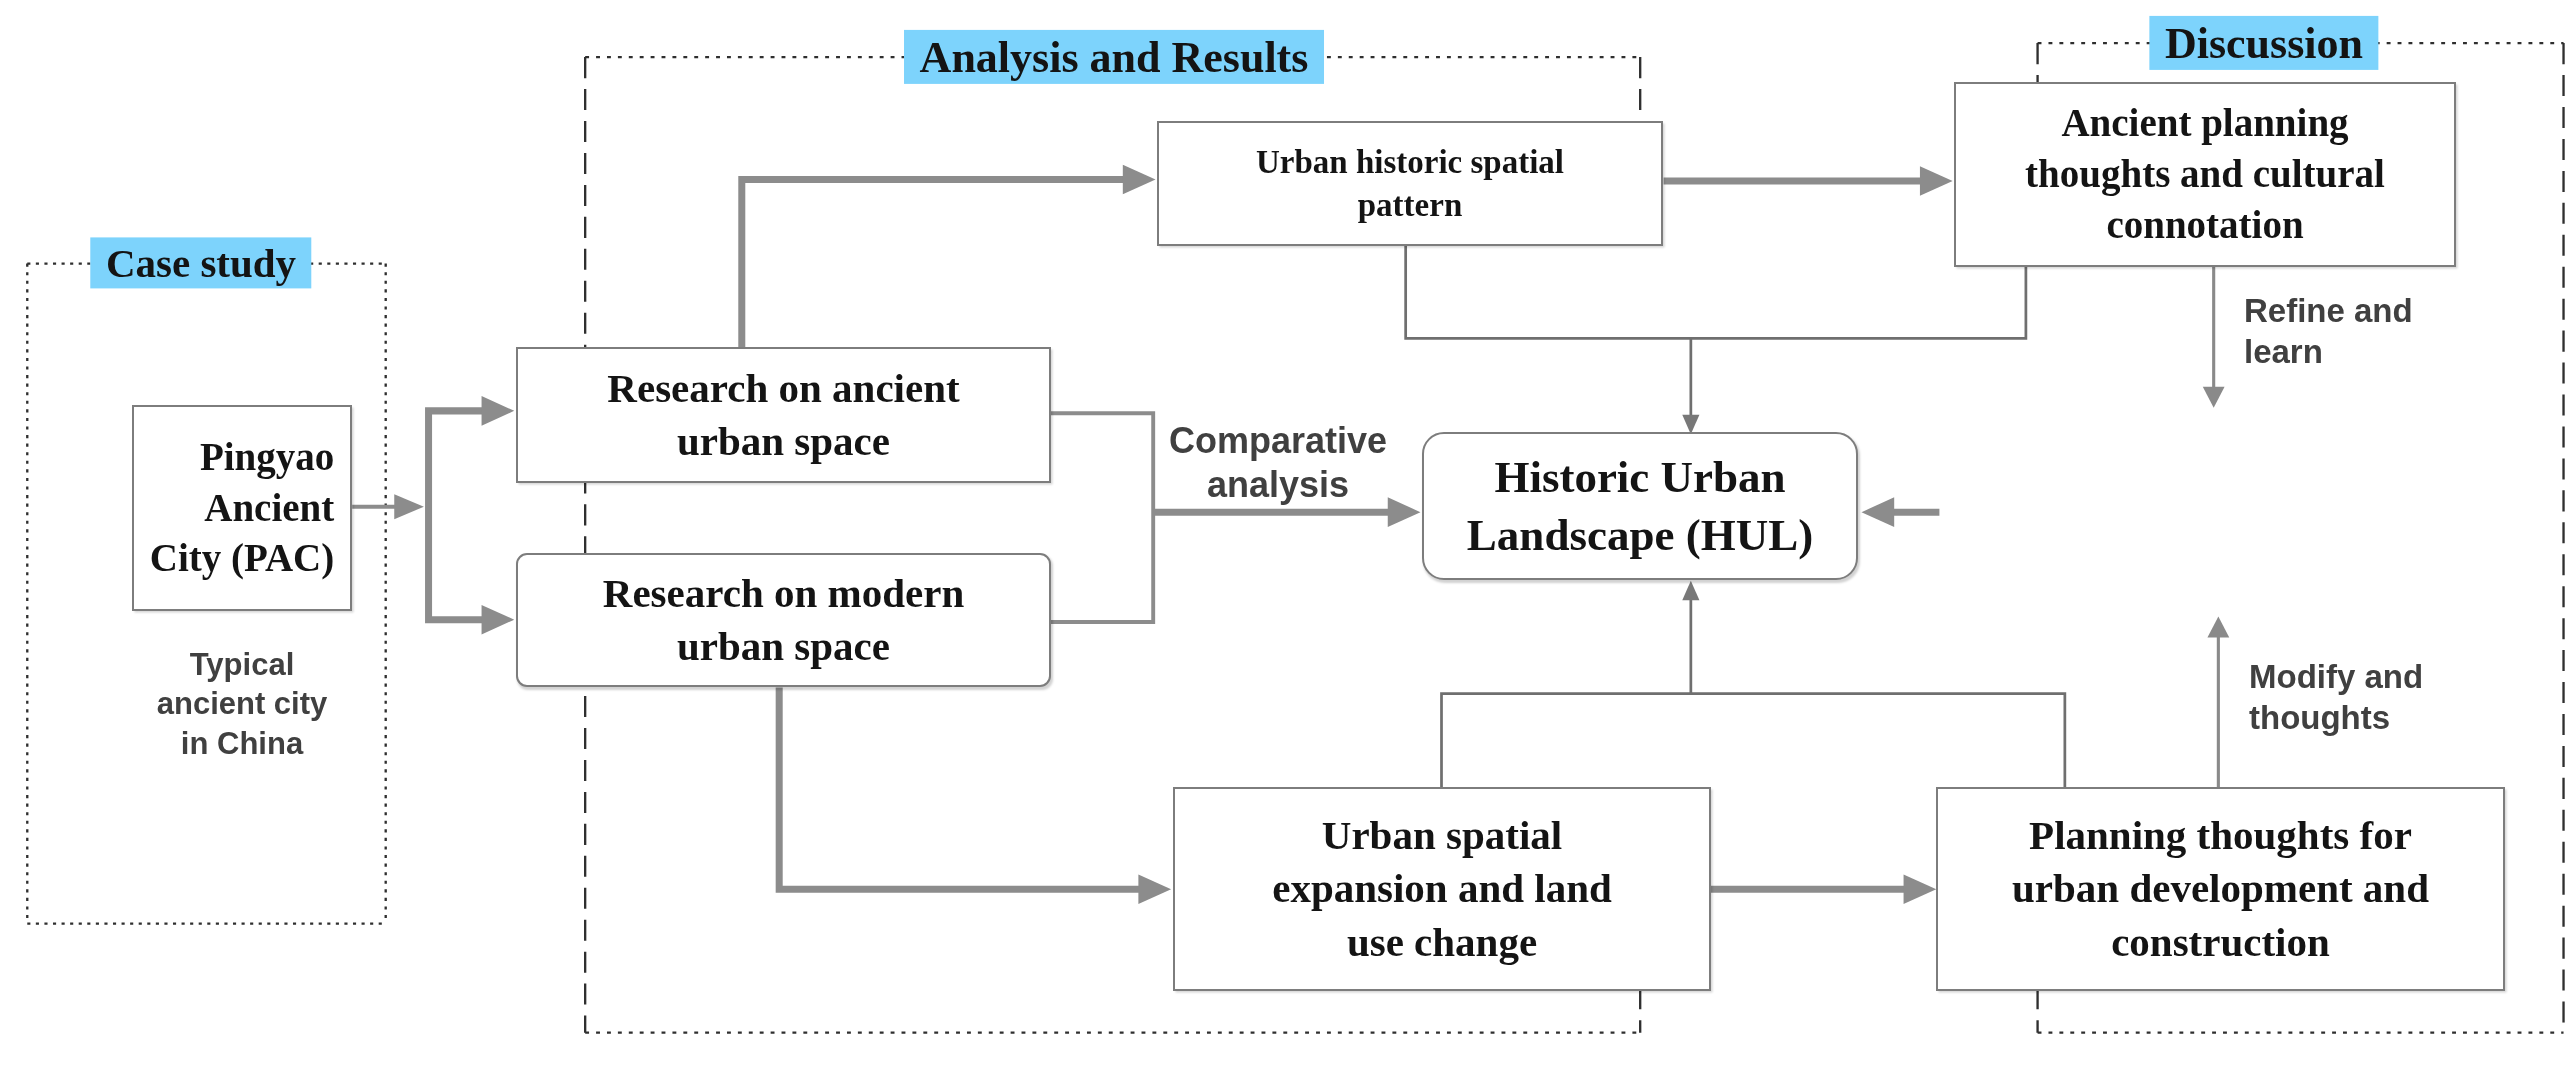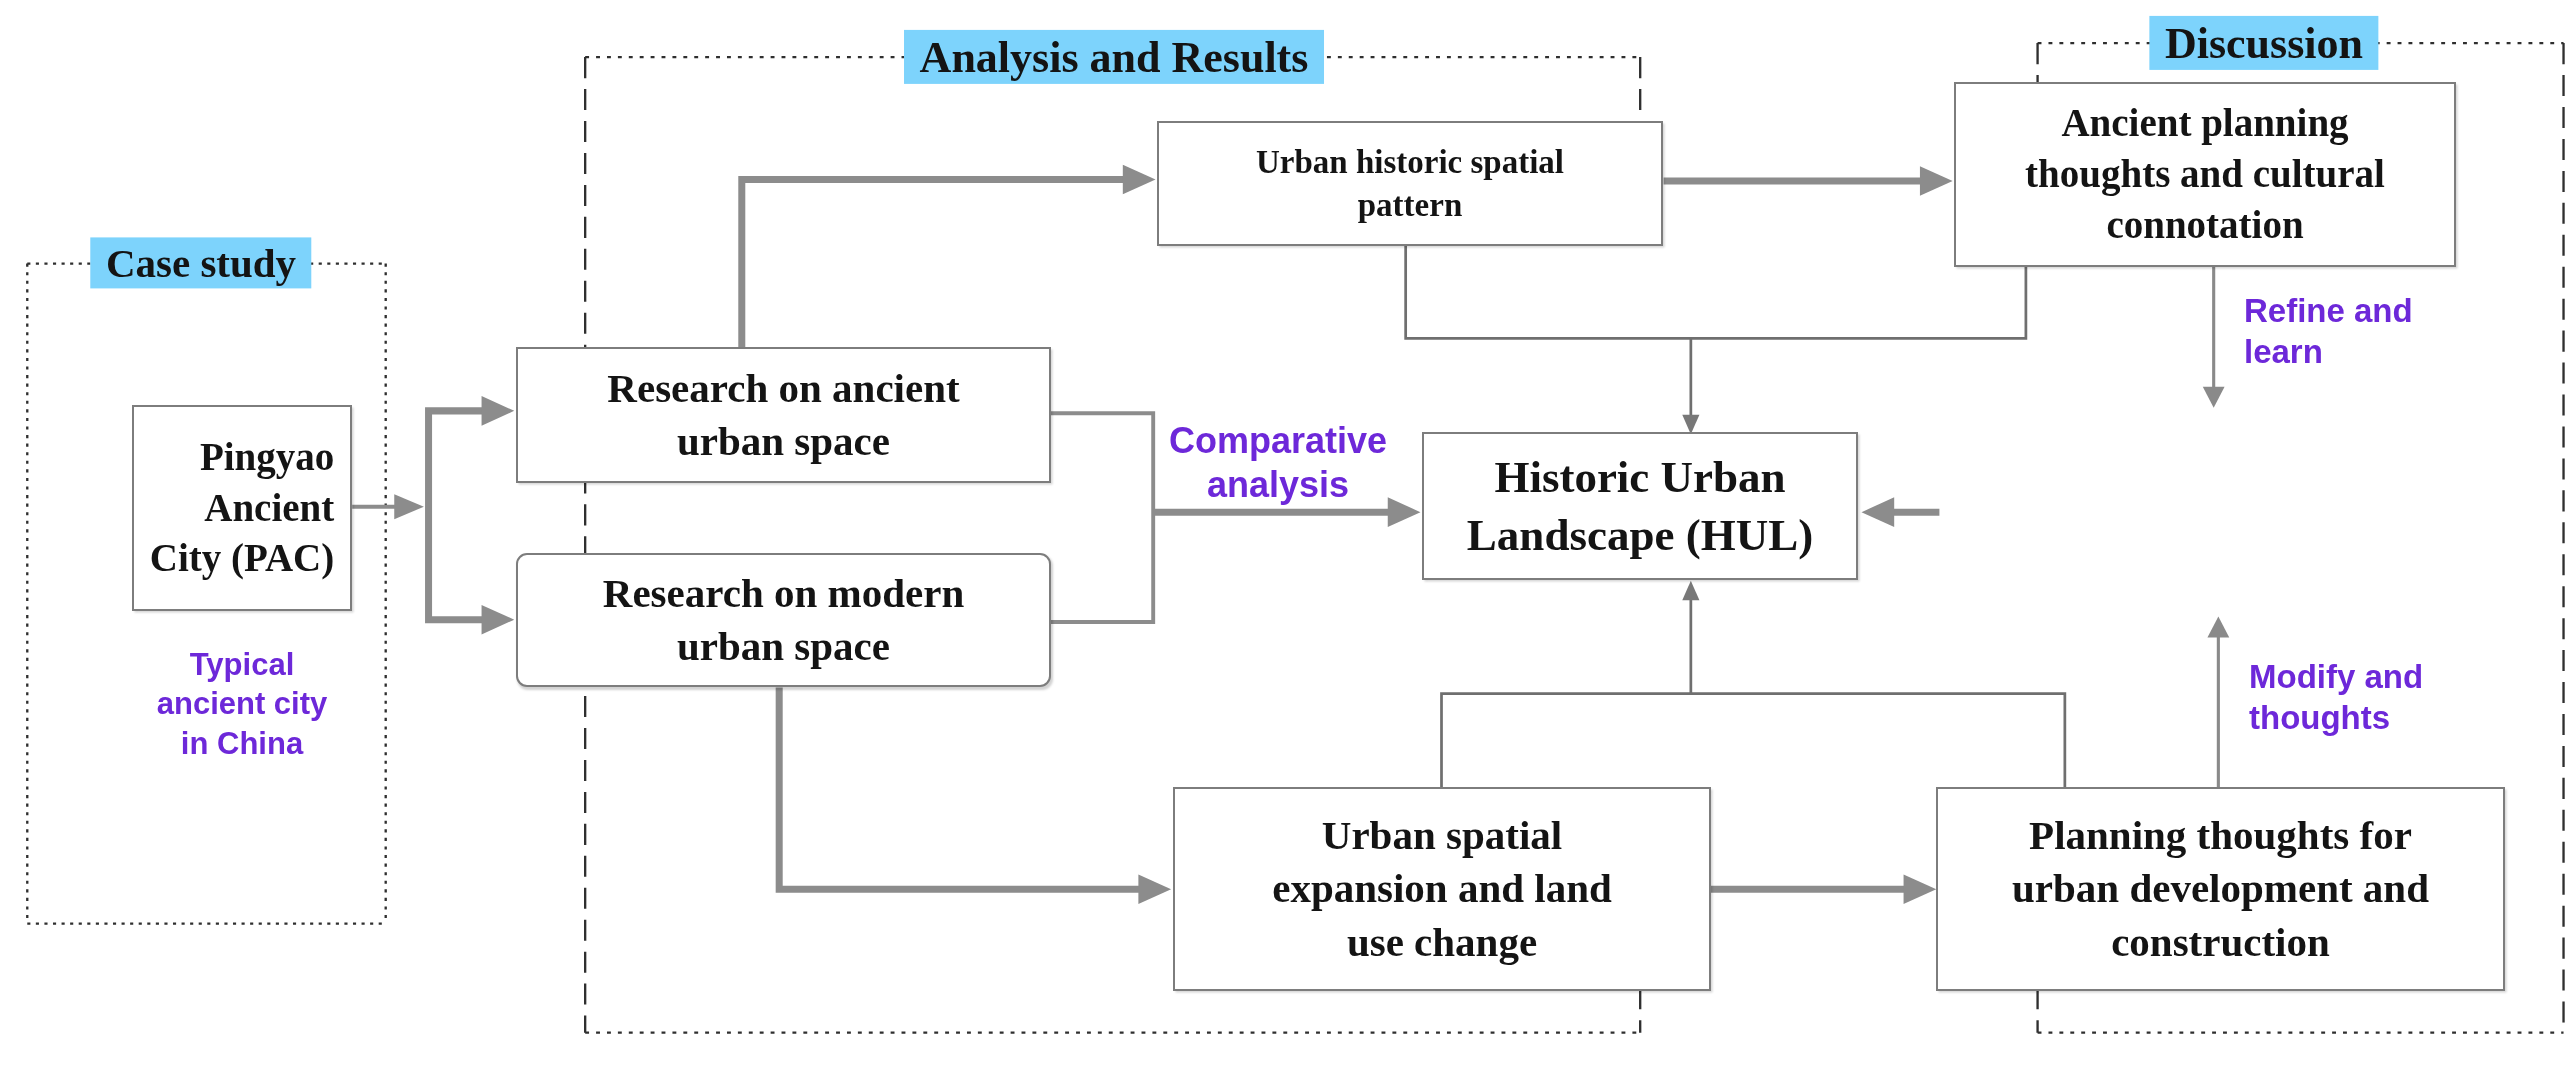--- a/index.html
+++ b/index.html
@@ -13,21 +13,21 @@
     text-align:center;white-space:pre-line;
     font-family:"Liberation Serif", serif;font-weight:bold;color:#141414;
     line-height:1.3;box-shadow:1.6px 2.3px 2.3px rgba(0,0,0,0.18);
   }
   .sec-title{
     position:absolute;z-index:3;transform:translate(-50%,-50%);
     background:#7dd3fc;padding:1.6px 15.6px;white-space:nowrap;
     font-family:"Liberation Serif", serif;font-weight:bold;color:#141414;
   }
   .ann{
-    position:absolute;z-index:2;white-space:pre-line;color:#6d28d9;
+    position:absolute;z-index:2;white-space:pre-line;color:#404040;
   }
   .ann.serif{font-family:Liberation Sans, sans-serif;font-weight:bold;text-align:center;transform:translateX(-50%);}
   .ann.sans{font-family:"Liberation Sans", sans-serif;font-weight:bold;text-align:left;line-height:1.25;}
 </style>
 </head>
 <body>
 
 <div class="stage">
 
   <svg class="wires" viewBox="0 0 3306 1397" aria-hidden="true">
@@ -119,21 +119,21 @@
 
   <div class="box" style="left:516px;top:347px;width:535px;height:136px;font-size:41px;">Research on ancient
 urban space</div>
 
   <div class="box" style="left:516px;top:553px;width:535px;height:134px;font-size:41px;border-radius:11px;">Research on modern
 urban space</div>
 
   <div class="box" style="left:1157px;top:121px;width:506px;height:125px;font-size:33px;">Urban historic spatial
 pattern</div>
 
-  <div class="box" style="left:1422px;top:432px;width:436px;height:148px;font-size:45px;">Historic Urban
+  <div class="box" style="left:1422px;top:432px;width:436px;height:148px;font-size:45px;border-radius:22px;">Historic Urban
 Landscape (HUL)</div>
 
   <div class="box" style="left:1954px;top:82px;width:502px;height:185px;font-size:39px;">Ancient planning
 thoughts and cultural
 connotation</div>
 
 
   <div class="box" style="left:1936px;top:787px;width:569px;height:204px;font-size:41px;">Planning thoughts for
 urban development and
 construction</div>

